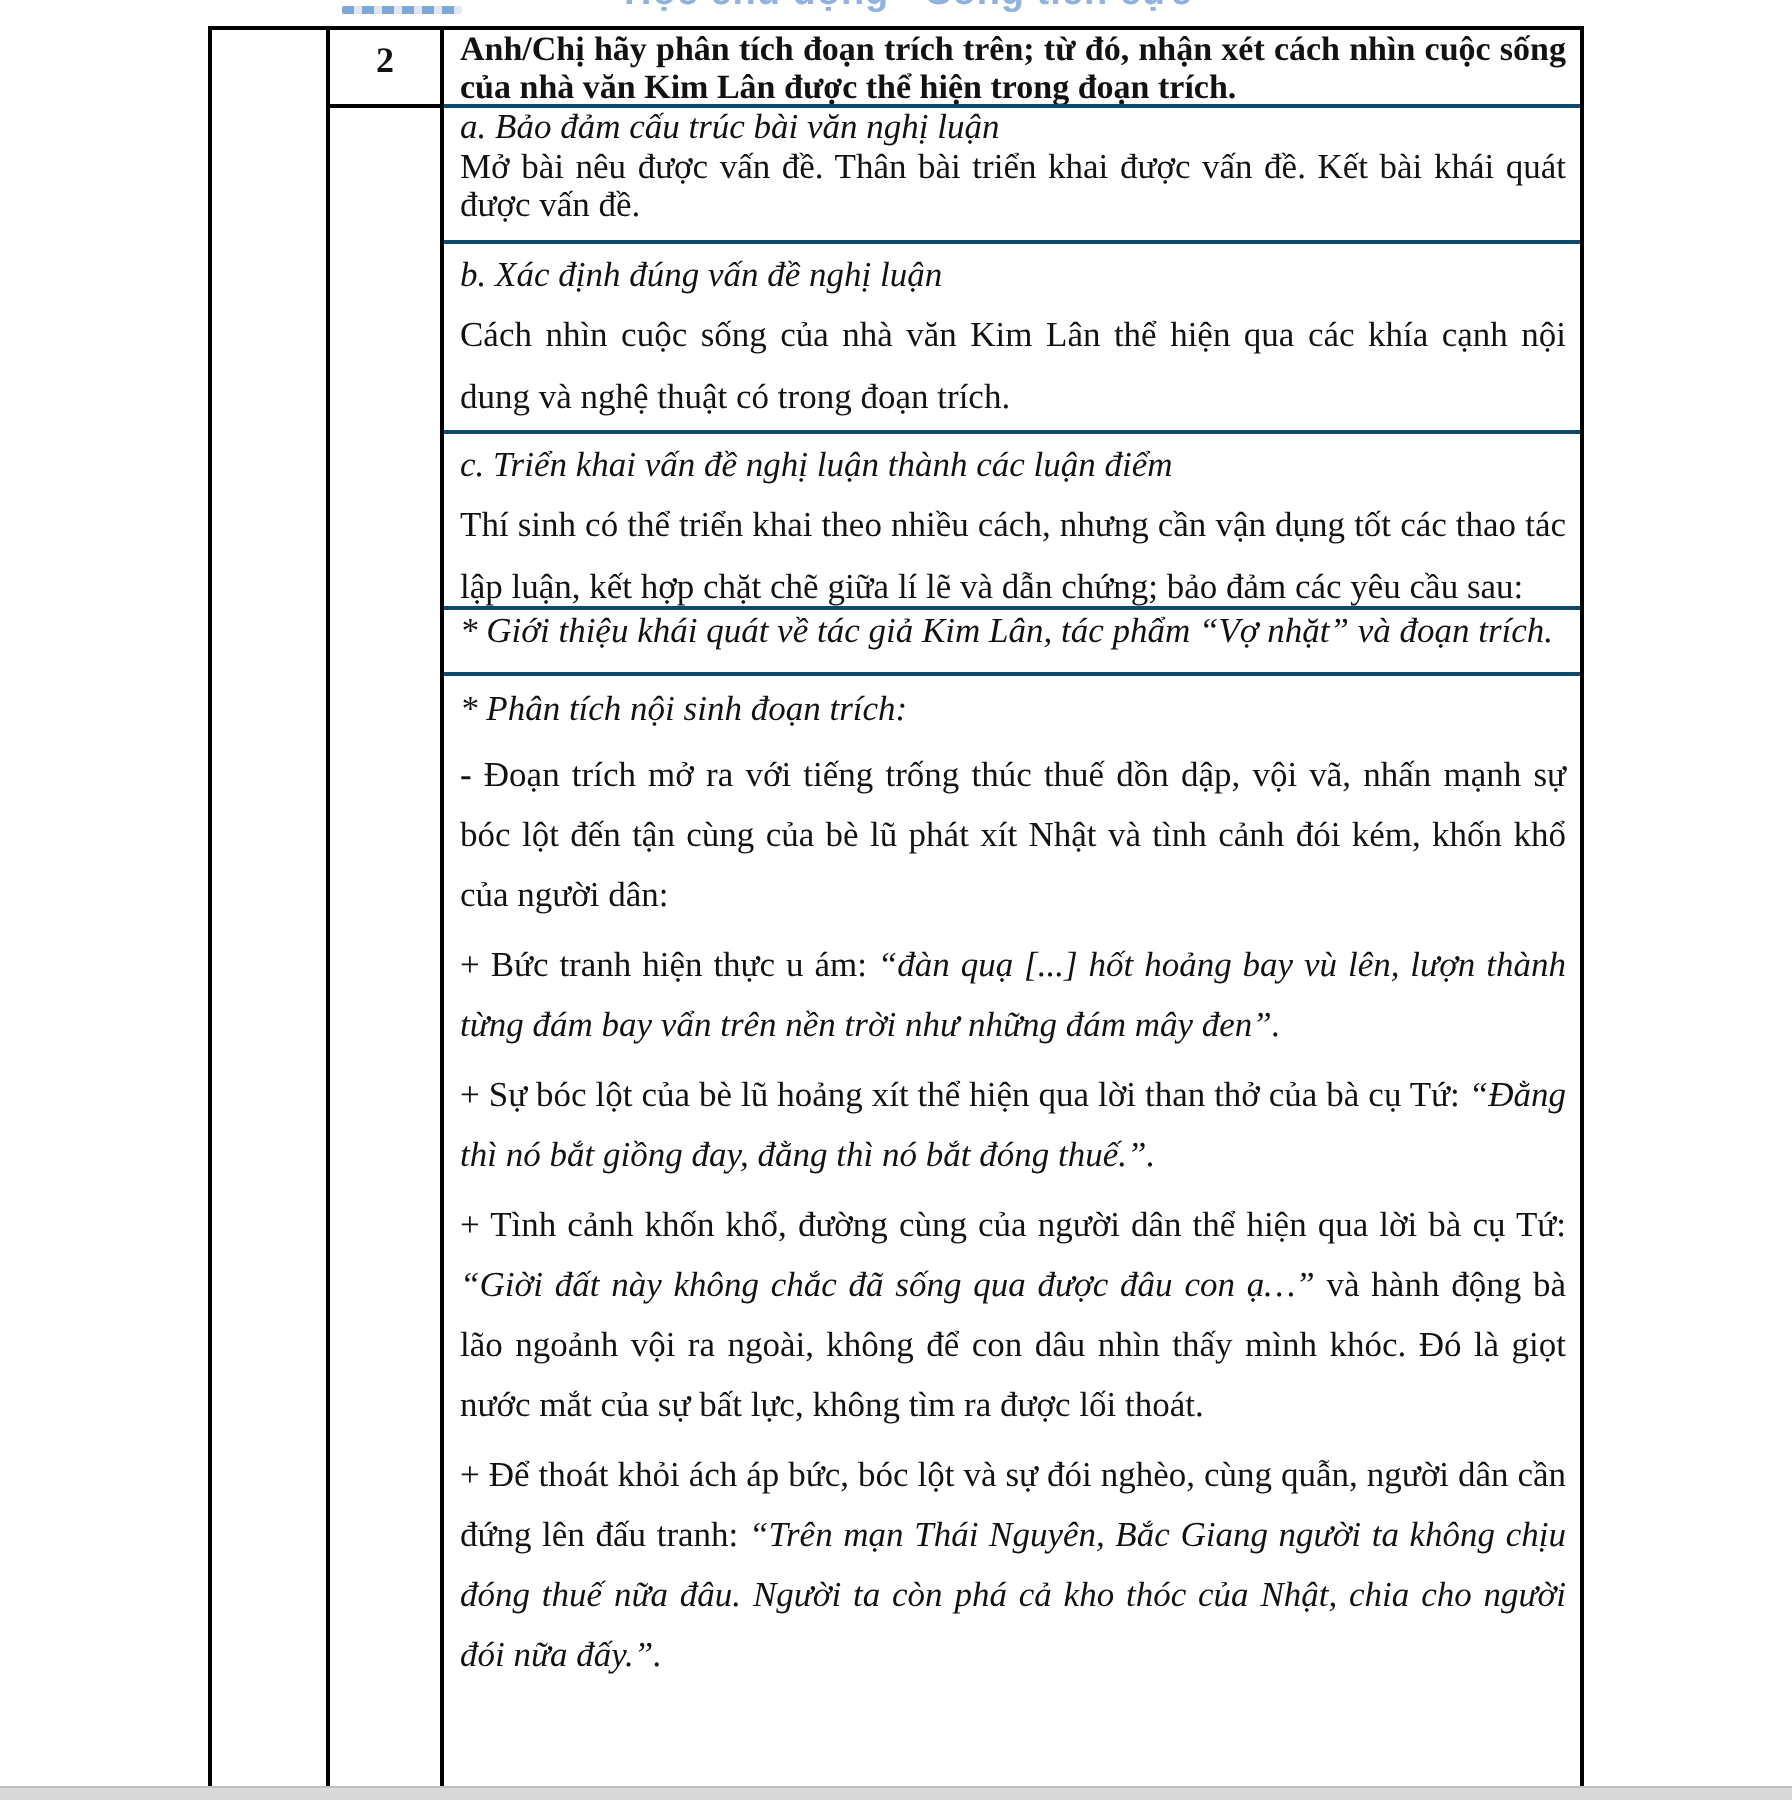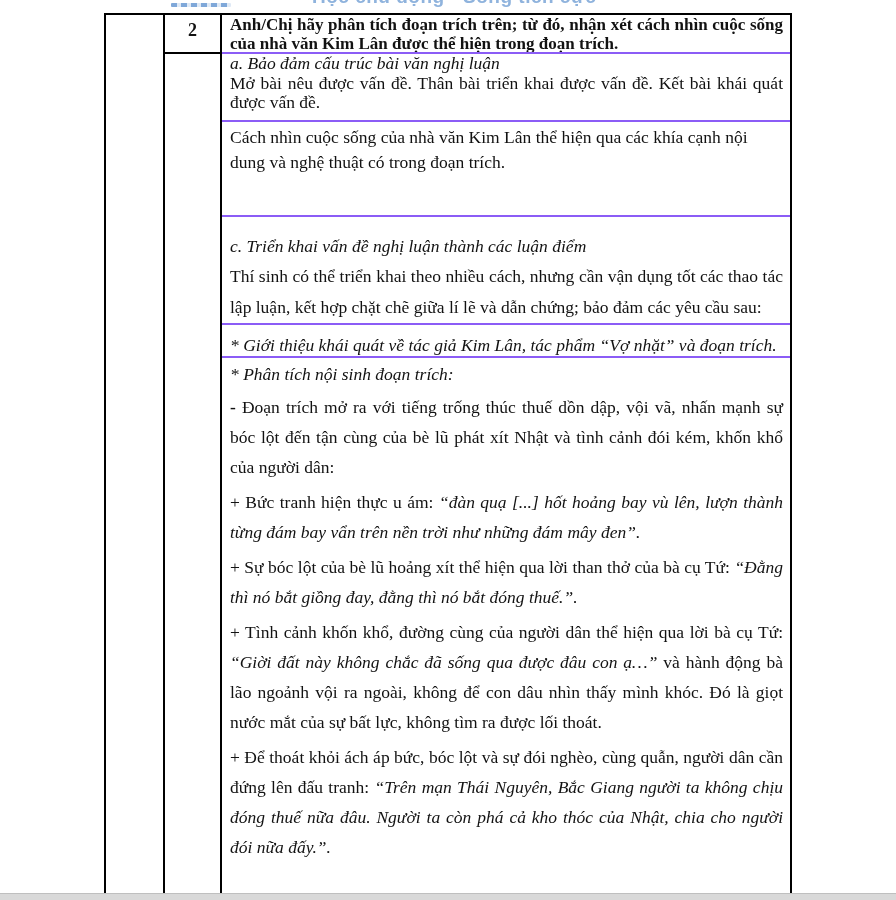--- a/index.html
+++ b/index.html
@@ -28,34 +28,34 @@
   }
   .col-left{width:57px;border-right:2px solid #000}
   .col-num{width:55px;border-right:2px solid #000}
   .num-cell{
     box-sizing:border-box;height:39px;border-bottom:2px solid #000;
     display:flex;justify-content:center;align-items:flex-start;
     font-weight:bold;font-size:18px;padding-top:5px;
   }
   .col-content{flex:1;min-width:0;display:flex;flex-direction:column;font-size:17.5px}
   .trow{
-    box-sizing:border-box;border-bottom:2px solid #8b5cf6;
+    box-sizing:border-box;border-bottom:2px solid #0c4a6e;
     padding:0 7px 0 8px;overflow:hidden;
   }
   .para{margin:0;text-align:justify}
   span.b{font-weight:bold}
   span.i{font-style:italic}
   
   .row-question{height:39px;padding-top:1px;font-size:17px;line-height:18.5px;font-weight:bold}
   .row-a{height:68px;line-height:19.5px;padding-top:0}
   .row-b{height:95px;padding-top:3px}
-  .row-c{height:108px;padding-top:17px}
+  .row-c{height:88px;padding-top:3px}
   .row-b .para:first-child,.row-c .para:first-child{line-height:25px;text-align:left}
   .row-b .para + .para,.row-c .para + .para{line-height:31px;margin-top:2px}
-  .row-intro{height:33px;display:flex;align-items:flex-end}
+  .row-intro{height:33px;display:flex;align-items:flex-start}
   .row-intro .para{text-align:left}
   .row-analysis{flex:1;border-bottom:none;padding-top:4px}
   .row-analysis .para:first-child{line-height:25px;text-align:left}
   .row-analysis .para + .para{line-height:30px;margin-top:5px}
   
   .bottom-strip{
     position:absolute;left:0;top:893px;width:896px;height:7px;
     background:#d9d9d9;border-top:1px solid #bfbfbf;box-sizing:border-box;
   }
 </style>
@@ -74,20 +74,21 @@
   </div>
   <div class="col-content" id="content-col">
       <div class="trow row-question">
         <p class="para"><span class="b ">Anh/Chị hãy phân tích đoạn trích trên; từ đó, nhận xét cách nhìn cuộc sống của nhà văn Kim Lân được thể hiện trong đoạn trích.</span></p>
       </div>
       <div class="trow row-a">
         <p class="para"><span class="i">a. Bảo đảm cấu trúc bài văn nghị luận</span></p>
         <p class="para"><span class="">Mở bài nêu được vấn đề. Thân bài triển khai được vấn đề. Kết bài khái quát được vấn đề.</span></p>
       </div>
       <div class="trow row-b">
+        <p class="para"><span class="i">b. Xác định đúng vấn đề nghị luận</span></p>
         <p class="para"><span class="">Cách nhìn cuộc sống của nhà văn Kim Lân thể hiện qua các khía cạnh nội dung và nghệ thuật có trong đoạn trích.</span></p>
       </div>
       <div class="trow row-c">
         <p class="para"><span class="i">c. Triển khai vấn đề nghị luận thành các luận điểm</span></p>
         <p class="para"><span class="">Thí sinh có thể triển khai theo nhiều cách, nhưng cần vận dụng tốt các thao tác lập luận, kết hợp chặt chẽ giữa lí lẽ và dẫn chứng; bảo đảm các yêu cầu sau:</span></p>
       </div>
       <div class="trow row-intro">
         <p class="para"><span class="i">* Giới thiệu khái quát về tác giả Kim Lân, tác phẩm “Vợ nhặt” và đoạn trích.</span></p>
       </div>
       <div class="trow row-analysis">

